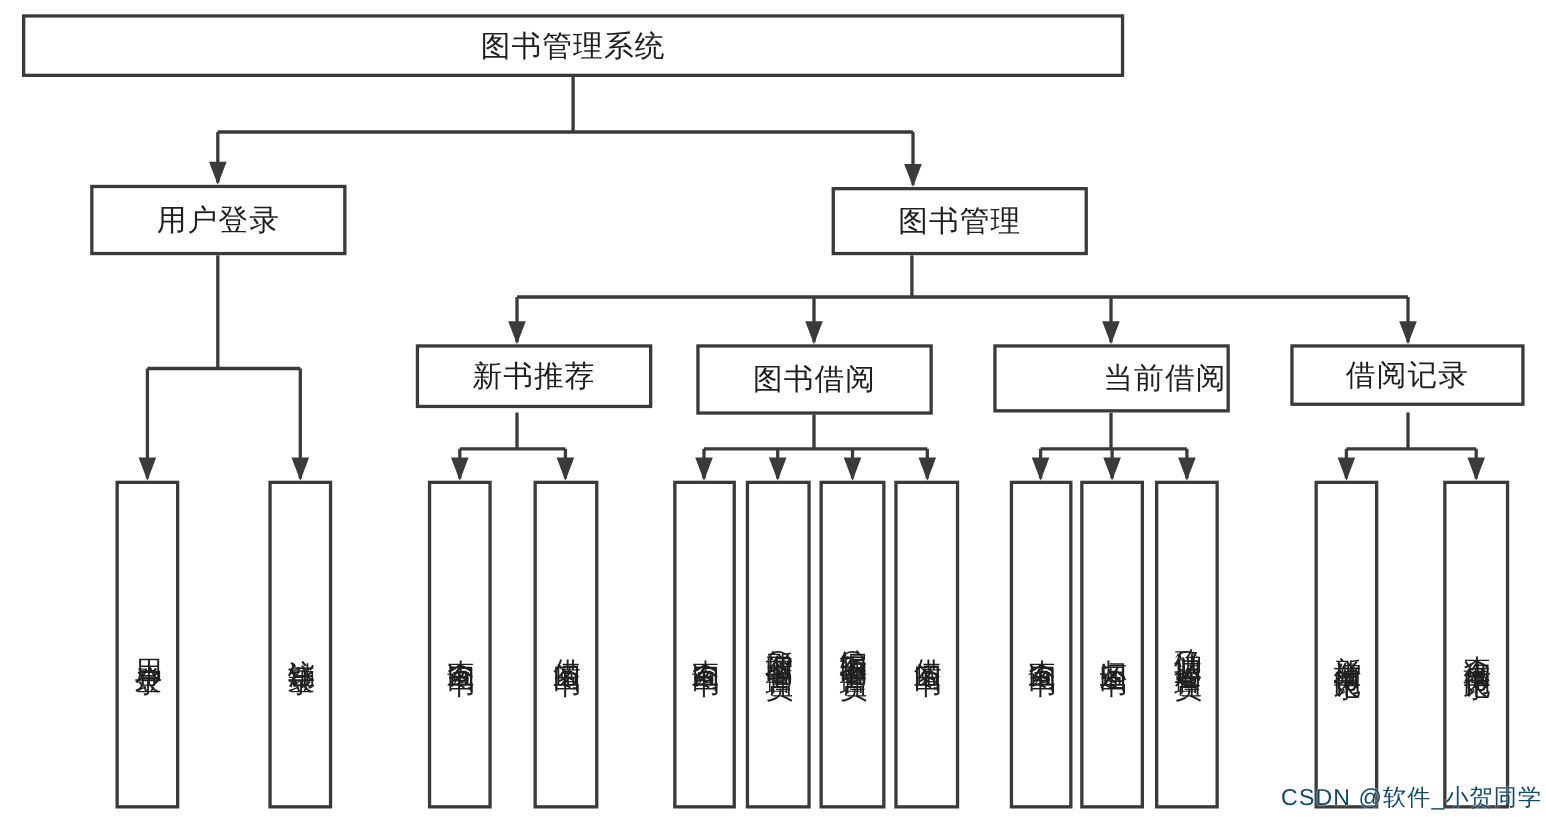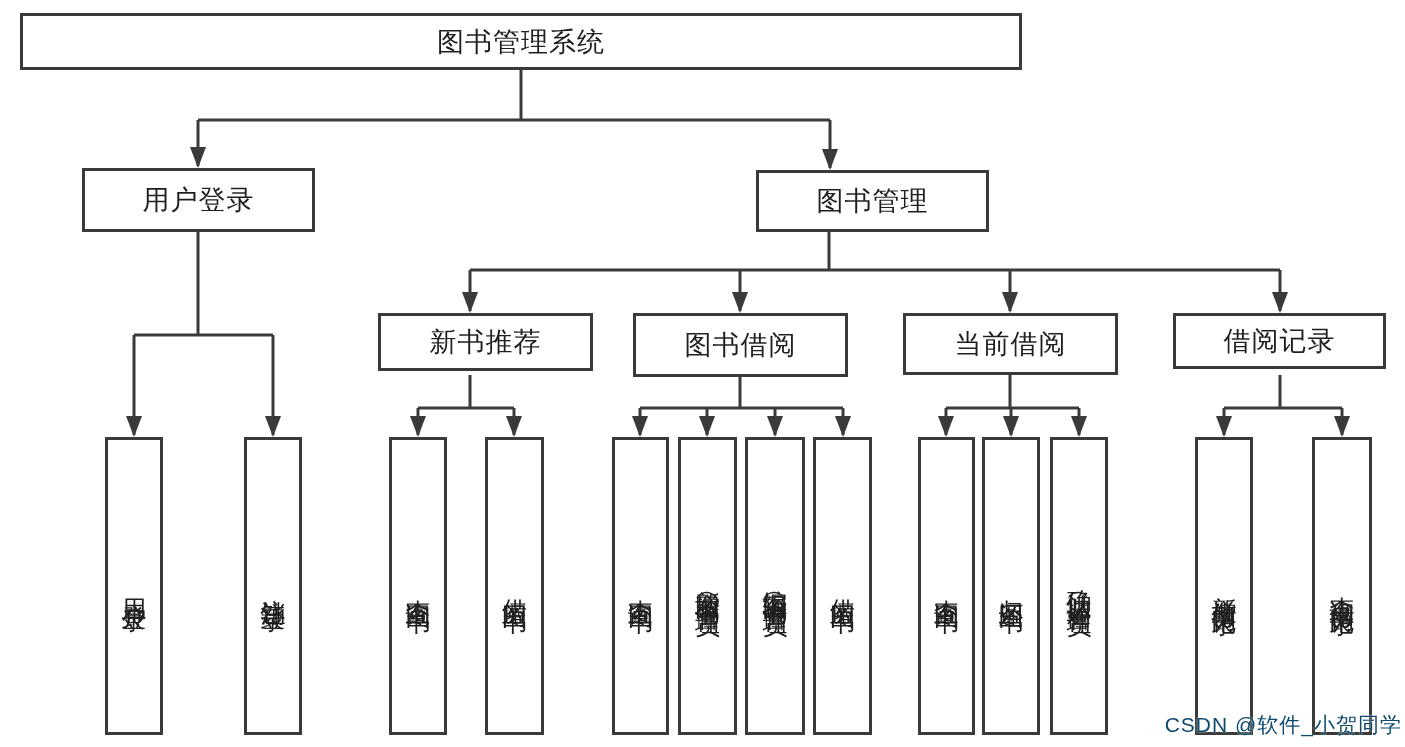--- a/index.html
+++ b/index.html
@@ -129,21 +129,21 @@
   <div class="node" style="left:712px; top:170px; width:233px; height:62px;margin-left:44px;">
     <span class="lbl">图书管理</span>
   </div>
 
   <div class="node" style="left:378px; top:313px; width:215px; height:58px;">
     <span class="lbl">新书推荐</span>
   </div>
   <div class="node" style="left:633px; top:313px; width:215px; height:64px;">
     <span class="lbl">图书借阅</span>
   </div>
-  <div class="node" style="left:903px; top:313px; width:215px; height:62px;">
+  <div class="node" style="left:903px; top:313px; width:215px; height:62px;justify-content:flex-end;">
     <span class="lbl">当前借阅</span>
   </div>
   <div class="node" style="left:1173px; top:313px; width:213px; height:56px;">
     <span class="lbl">借阅记录</span>
   </div>
 
   <div class="node leaf" style="left:105px; top:437px; width:58px; height:298px;">
     <span class="lbl">用户登录</span>
   </div>
   <div class="node leaf" style="left:244px; top:437px; width:58px; height:298px;">

